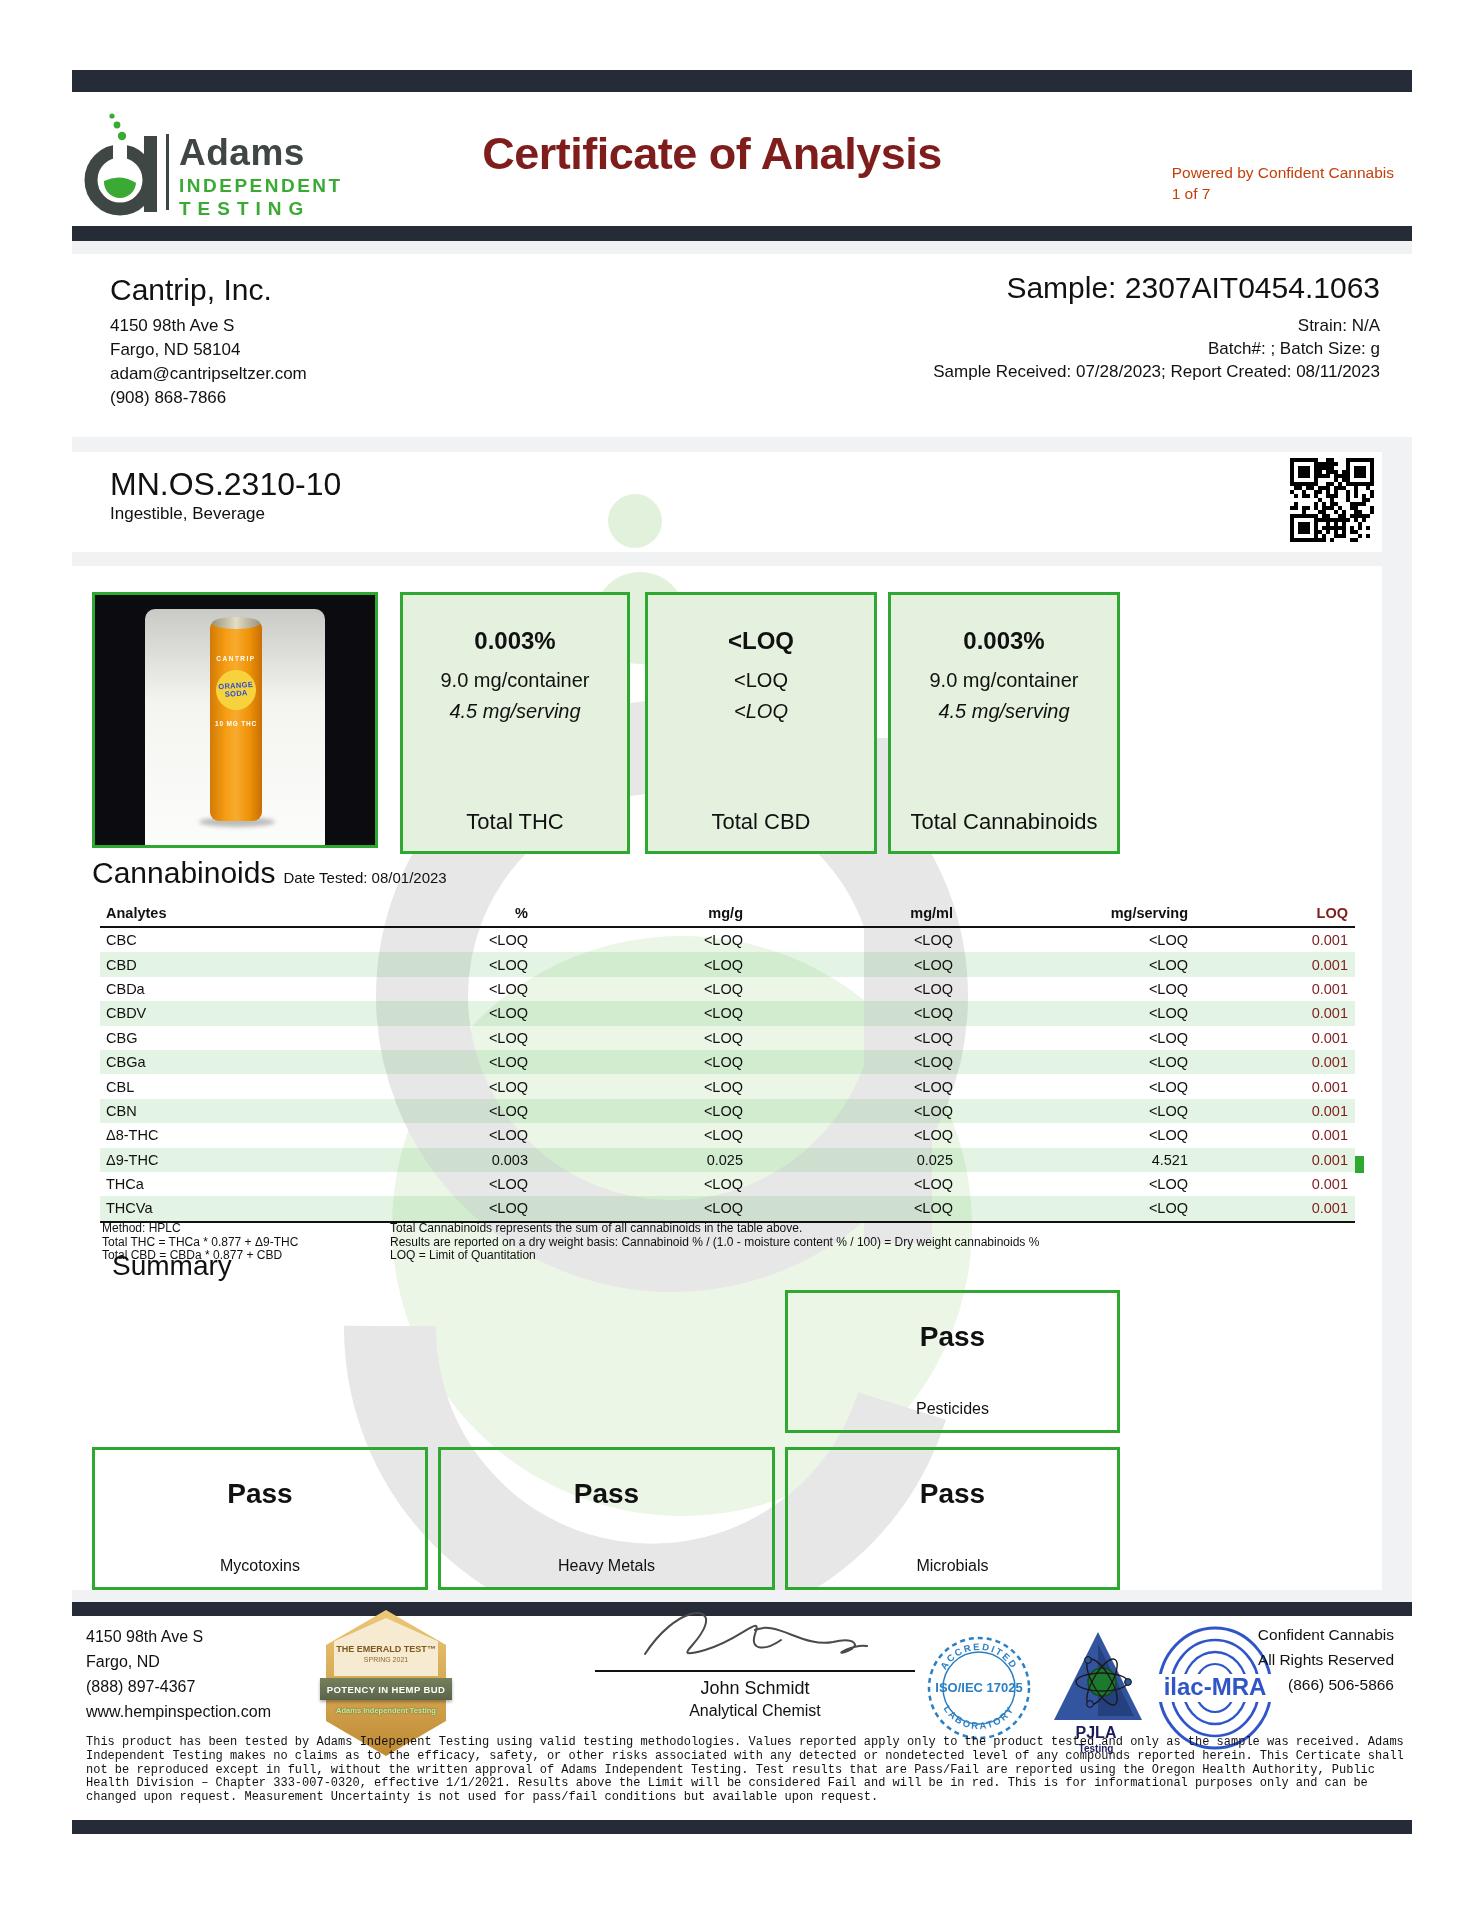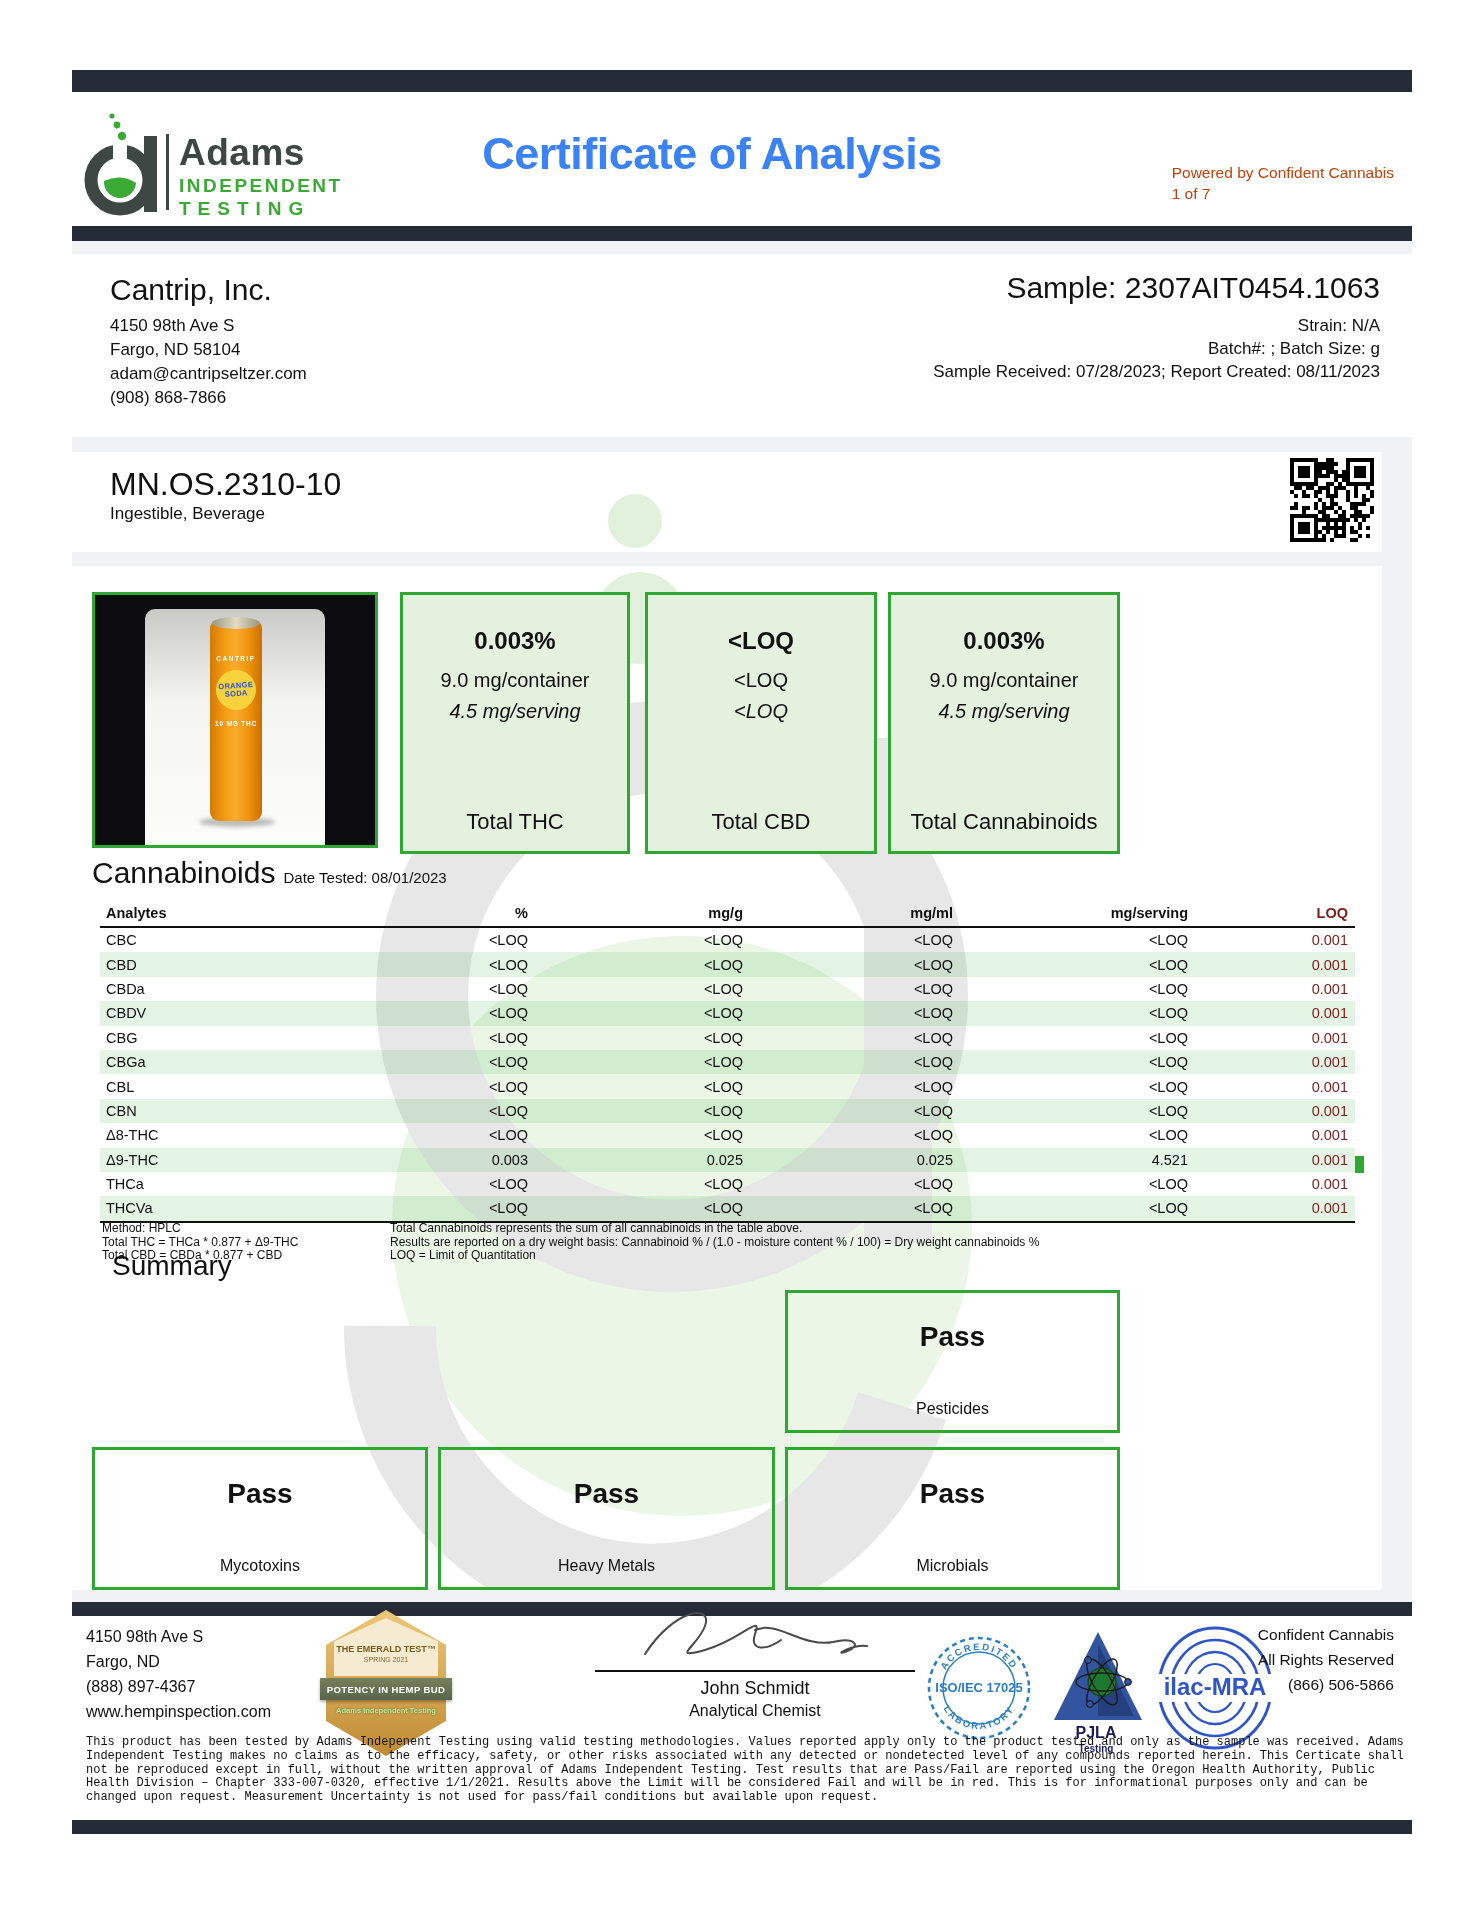--- a/index.html
+++ b/index.html
@@ -8,21 +8,21 @@
   .backdrop{position:absolute;left:72px;top:70px;width:1340px;height:1764px;background:#f1f2f3;}
   .navybar{position:absolute;left:72px;width:1340px;background:#262c37;}
   .band{position:absolute;left:72px;background:#fff;}
   
   .brand-wrap{position:absolute;left:10px;top:16px;display:flex;align-items:flex-start;}
   .brand-divider{width:3px;background:#3f4745;height:76px;margin:26px 10px 0 4px;}
   .brand-text{padding-top:26px;line-height:1;}
   .brand-name{font-size:37px;font-weight:bold;color:#3f4745;letter-spacing:.5px;}
   .brand-sub1{font-size:19px;font-weight:bold;color:#3aaa35;letter-spacing:2.5px;margin-top:5px;}
   .brand-sub2{font-size:19px;font-weight:bold;color:#3aaa35;letter-spacing:7px;margin-top:4px;}
-  .coa-title{position:absolute;left:240px;top:36px;width:800px;text-align:center;font-size:45px;font-weight:600;letter-spacing:-.5px;color:#3b82f6;}
+  .coa-title{position:absolute;left:240px;top:36px;width:800px;text-align:center;font-size:45px;font-weight:600;letter-spacing:-.5px;color:#7f1d1d;}
   .hdr-right{position:absolute;right:18px;bottom:22px;text-align:left;font-size:15.5px;line-height:21px;color:#c2410c;}
   
   .client{position:absolute;left:38px;top:16px;line-height:24px;font-size:17px;}
   .client .name{font-size:30px;line-height:40px;margin-bottom:4px;}
   .sampleblk{position:absolute;right:32px;top:14px;text-align:right;font-size:17px;line-height:23px;}
   .sampleblk .sid{font-size:30px;line-height:40px;margin-bottom:6px;}
   
   .prod{position:absolute;left:38px;top:14px;}
   .prod .code{font-size:32px;line-height:36px;}
   .prod .cat{font-size:17px;line-height:24px;}

